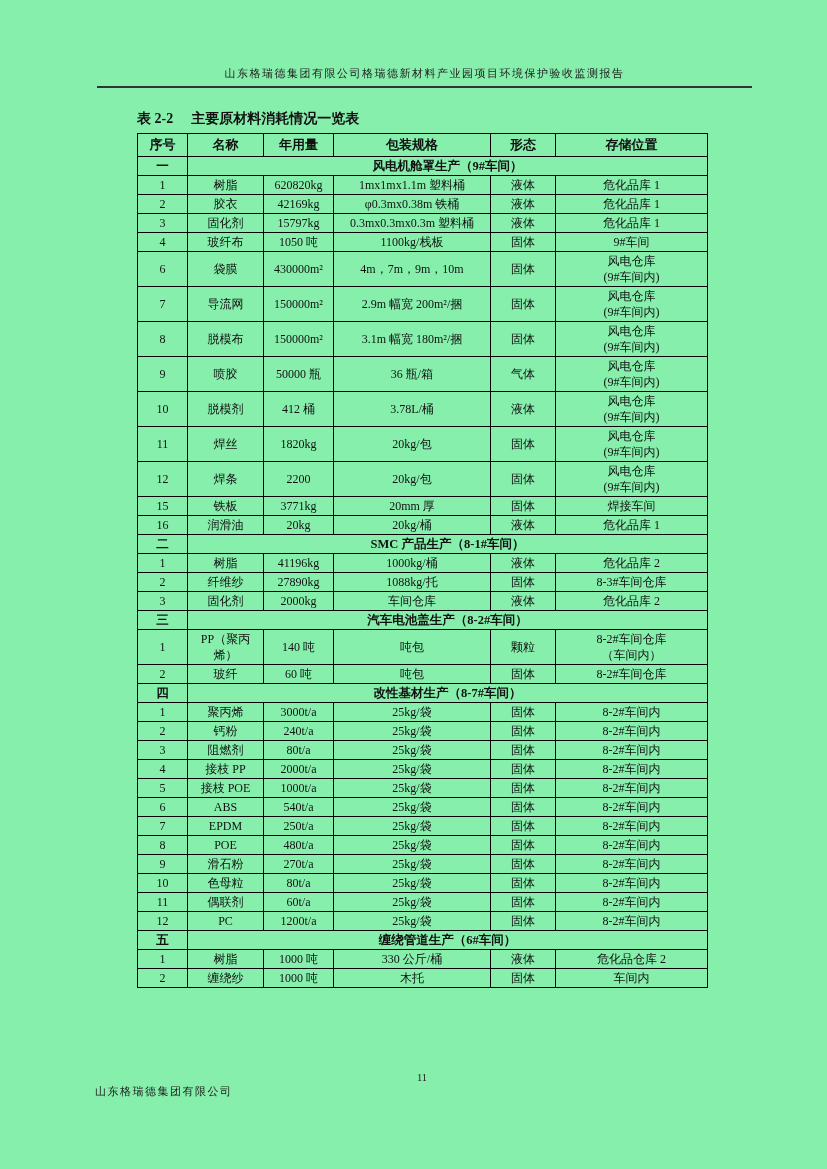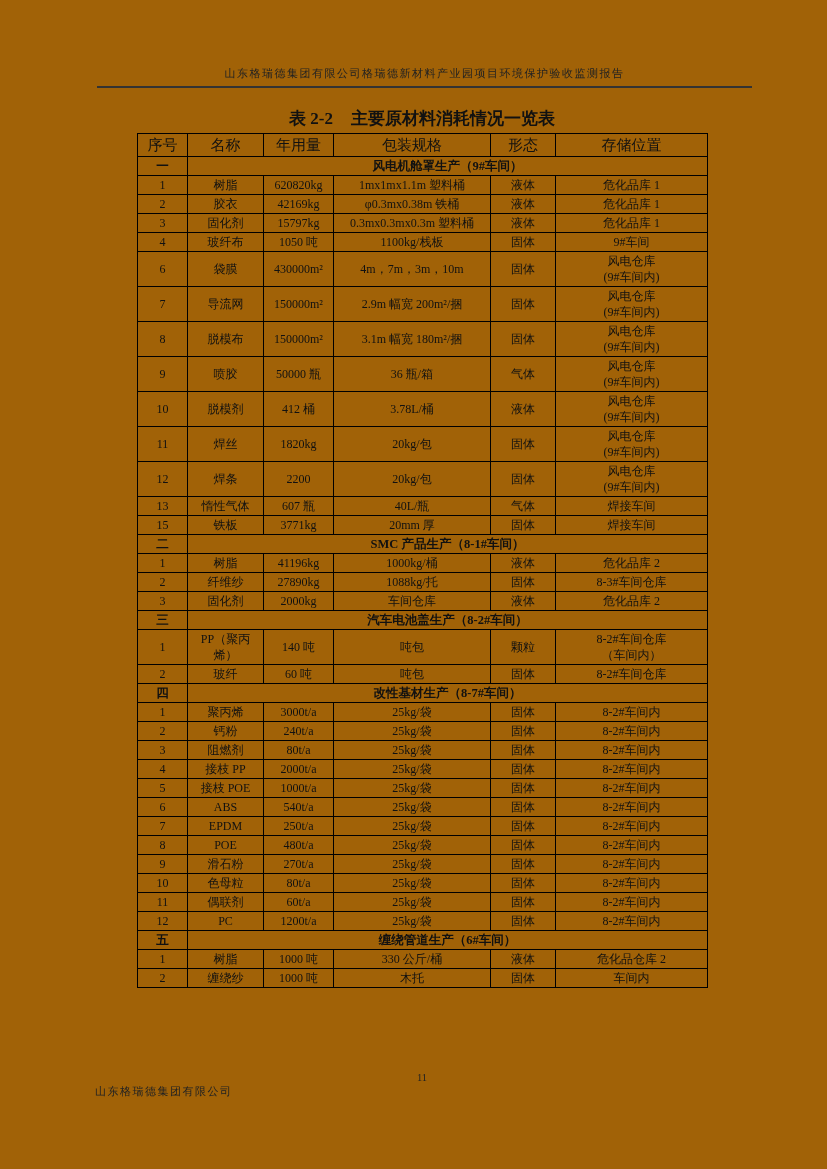--- a/index.html
+++ b/index.html
@@ -1,20 +1,20 @@
 <!DOCTYPE html>
 <html><head>
 <meta charset="utf-8">
 <style>
   html, body { margin: 0; padding: 0; background: #ffffff; }
   .page {
     position: relative;
     width: 827px;
     height: 1169px;
-    background: #a16207;
+    background: #86efac;
     font-family: "Liberation Serif", "DejaVu Serif", serif;
     color: #111111;
     overflow: hidden;
   }
   .page-header-text {
     position: absolute;
     top: 66px;
     left: 97px;
     width: 655px;
     text-align: center;
@@ -30,24 +30,24 @@
     width: 655px;
     border-top: 2px solid #333333;
     height: 0;
   }
   .table-caption {
     position: absolute;
     top: 109px;
     left: 137px;
     width: 570px;
     display: flex;
-    justify-content: center;
+    justify-content: flex-start;
     gap: 18px;
     font-weight: bold;
-    font-size: 17px;
+    font-size: 14px;
     line-height: 20px;
   }
   table.materials-table {
     position: absolute;
     top: 133px;
     left: 137px;
     width: 570px;
     border-collapse: collapse;
     table-layout: fixed;
     border: 1.5px solid #000000;
@@ -62,22 +62,22 @@
     border: 1px solid #000000;
     font-size: 12px;
     line-height: 16px;
     text-align: center;
     vertical-align: middle;
     padding: 1px 2px;
     white-space: pre-line;
     overflow: hidden;
   }
   .materials-table thead th {
-    font-weight: normal;
-    font-size: 15px;
+    font-weight: bold;
+    font-size: 13px;
     padding: 3px 2px;
   }
   .materials-table tr.section-row td {
     font-weight: bold;
     font-size: 12.5px;
   }
   .page-number {
     position: absolute;
     top: 1072px;
     left: 137px;
@@ -163,21 +163,21 @@
           <td>玻纤布</td>
           <td>1050 吨</td>
           <td>1100kg/栈板</td>
           <td>固体</td>
           <td>9#车间</td>
         </tr>
         <tr>
           <td>6</td>
           <td>袋膜</td>
           <td>430000m²</td>
-          <td>4m，7m，3m，10m</td>
+          <td>4m，7m，9m，10m</td>
           <td>固体</td>
           <td>风电仓库
 (9#车间内)</td>
         </tr>
         <tr>
           <td>7</td>
           <td>导流网</td>
           <td>150000m²</td>
           <td>2.9m 幅宽 200m²/捆</td>
           <td>固体</td>
@@ -223,34 +223,34 @@
         <tr>
           <td>12</td>
           <td>焊条</td>
           <td>2200</td>
           <td>20kg/包</td>
           <td>固体</td>
           <td>风电仓库
 (9#车间内)</td>
         </tr>
         <tr>
-          <td>13</td>
-          <td>惰性气体</td>
-          <td>607 瓶</td>
-          <td>40L/瓶</td>
-          <td>气体</td>
-          <td>焊接车间</td>
-        </tr>
-        <tr>
           <td>15</td>
           <td>铁板</td>
           <td>3771kg</td>
           <td>20mm 厚</td>
           <td>固体</td>
           <td>焊接车间</td>
+        </tr>
+        <tr>
+          <td>16</td>
+          <td>润滑油</td>
+          <td>20kg</td>
+          <td>20kg/桶</td>
+          <td>液体</td>
+          <td>危化品库 1</td>
         </tr>
         <tr class="section-row">
           <td>二</td>
           <td colspan="5">SMC 产品生产（8-1#车间）</td>
         </tr>
         <tr>
           <td>1</td>
           <td>树脂</td>
           <td>41196kg</td>
           <td>1000kg/桶</td>

